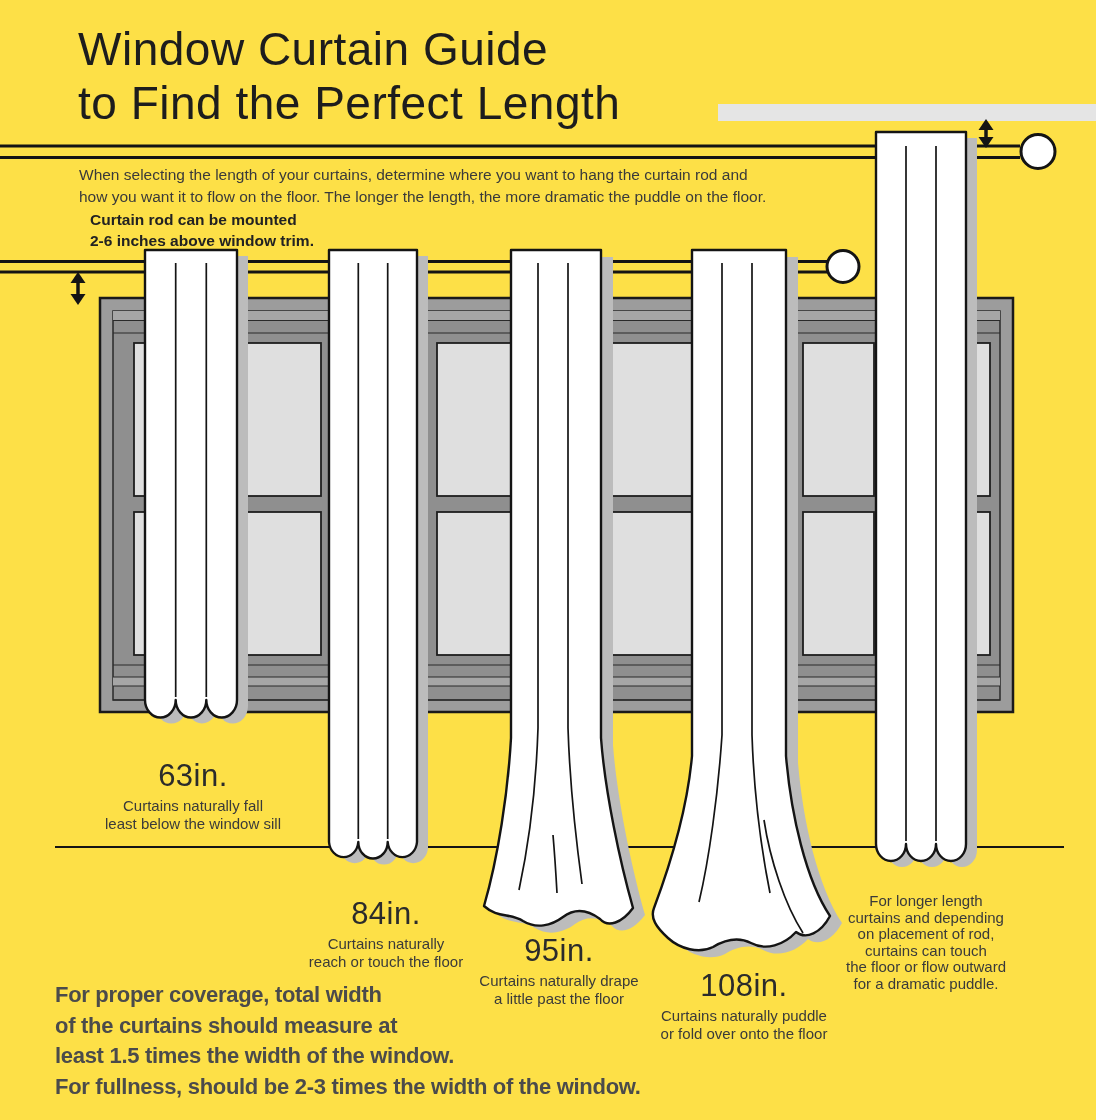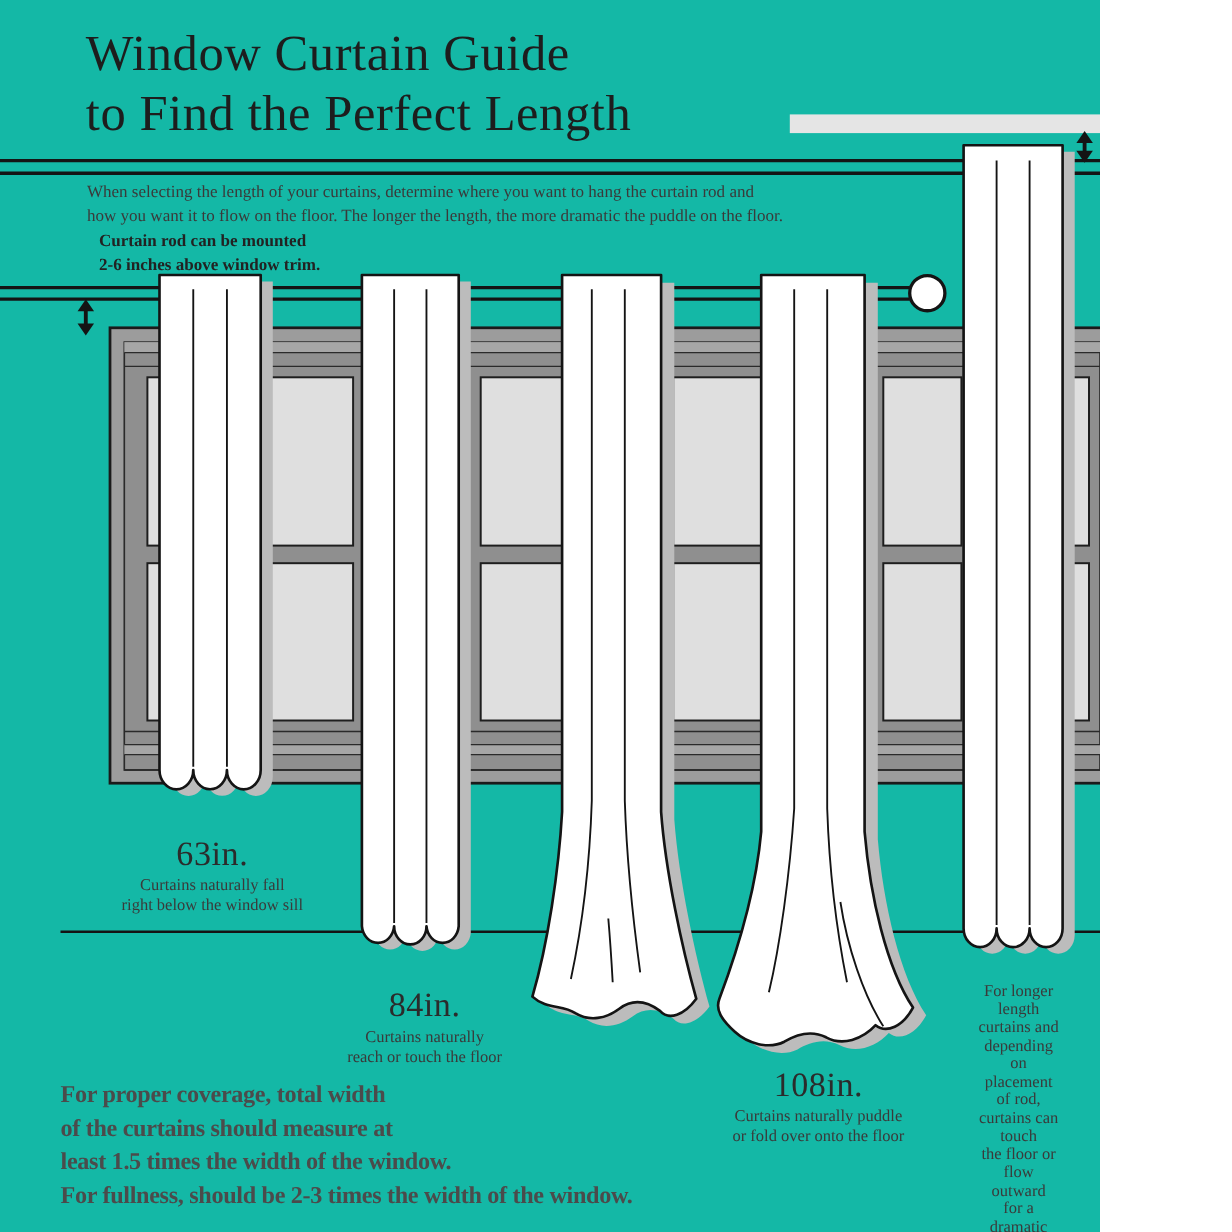--- a/index.html
+++ b/index.html
@@ -1,18 +1,18 @@
 <!DOCTYPE html>
 <html><head>
 <meta charset="utf-8">
 <style>
   html,body{margin:0;padding:0;background:#ffffff;}
   .canvas{
-    position:relative; width:1000px; height:1120px; overflow:hidden;
-    background:#14b8a6; font-family:Liberation Serif, serif; color:#1d1d1d;
+    position:relative; width:1096px; height:1120px; overflow:hidden;
+    background:#fde047; font-family:Liberation Sans, sans-serif; color:#1d1d1d;
   }
   .abs{position:absolute;}
   .page-title{
     left:78px; top:22px; font-size:46px; line-height:54px; font-weight:400;
     letter-spacing:0.5px; color:#1d1d1d; white-space:pre-line;
   }
   .intro{
     left:79px; top:164px; font-size:15.5px; line-height:22px; color:#3a3a3a;
     white-space:pre-line;
   }
@@ -137,29 +137,34 @@
   <div class="abs intro">When selecting the length of your curtains, determine where you want to hang the curtain rod and
 how you want it to flow on the floor. The longer the length, the more dramatic the puddle on the floor.</div>
 
   <div class="abs rod-note">Curtain rod can be mounted
 2-6 inches above window trim.</div>
 
 
   <div class="abs size-label" style="left:193px; top:758px">
     <div class="len">63in.</div>
     <div class="desc">Curtains naturally fall
-right below the window sill</div>
+least below the window sill</div>
   </div>
 
   <div class="abs size-label" style="left:386px; top:896px">
     <div class="len">84in.</div>
     <div class="desc">Curtains naturally
 reach or touch the floor</div>
   </div>
 
+  <div class="abs size-label" style="left:559px; top:933px">
+    <div class="len">95in.</div>
+    <div class="desc">Curtains naturally drape
+a little past the floor</div>
+  </div>
 
   <div class="abs size-label" style="left:744px; top:968px">
     <div class="len">108in.</div>
     <div class="desc">Curtains naturally puddle
 or fold over onto the floor</div>
   </div>
 
   <div class="abs size-label tall" style="left:926px; top:890px">
     <div class="desc">For longer length
 curtains and depending

